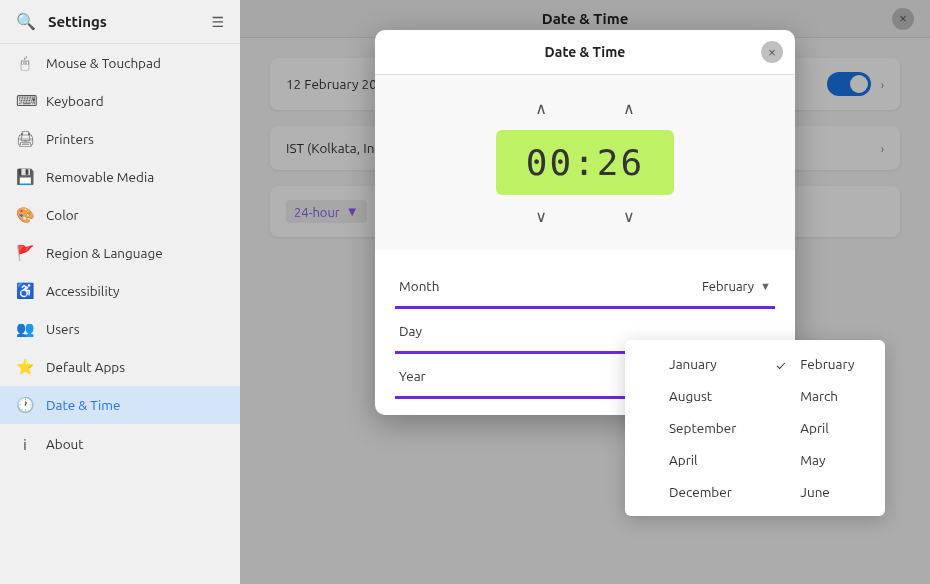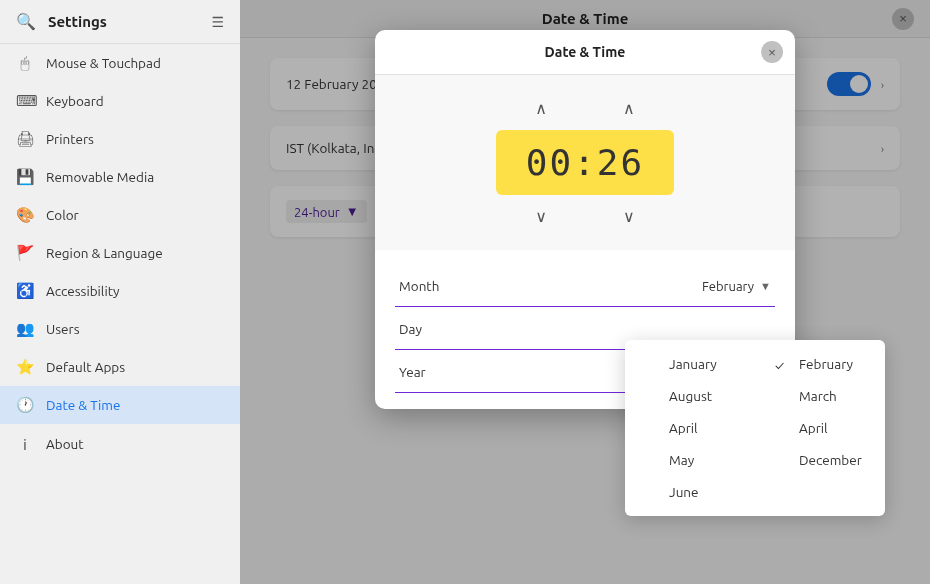--- a/index.html
+++ b/index.html
@@ -146,21 +146,21 @@
     }
     .chevron-right {
       color: #888;
       font-size: 12px;
     }
     .select-styled {
       display: flex;
       align-items: center;
       gap: 6px;
       font-size: 13px;
-      color: #4c1d95;
+      color: #8b5cf6;
       background: #f0f0f0;
       border-radius: 4px;
       padding: 4px 8px;
       cursor: pointer;
     }
 
     
     .overlay {
       position: absolute;
       top: 0; left: 0; right: 0; bottom: 0;
@@ -225,21 +225,21 @@
     }
     .time-arrow {
       cursor: pointer;
       font-size: 16px;
       color: #555;
       background: none;
       border: none;
       padding: 4px 8px;
     }
     .time-display {
-      background: #fde047;
+      background: #bef264;
       border-radius: 6px;
       padding: 12px 30px;
       font-size: 36px;
       font-weight: 300;
       color: #333;
       letter-spacing: 2px;
       font-family: monospace;
     }
     .time-arrows-bottom {
       display: flex;
@@ -252,21 +252,21 @@
       padding: 16px 20px;
       display: flex;
       flex-direction: column;
       gap: 2px;
     }
     .date-field-row {
       display: flex;
       align-items: center;
       justify-content: space-between;
       padding: 12px 4px;
-      border-bottom: 1px solid #6d28d9;
+      border-bottom: 3px solid #6d28d9;
     }
     .date-field-label {
       font-size: 13.5px;
       color: #333;
     }
     .date-field-value {
       display: flex;
       align-items: center;
       gap: 6px;
       font-size: 13px;
@@ -456,20 +456,24 @@
           </div>
           <div class="month-item">
             <span class="check-icon">&nbsp;</span>
             <span>August</span>
           </div>
 
           <div class="month-item">
             <span class="check-icon">&nbsp;</span>
             <span>March</span>
           </div>
+          <div class="month-item">
+            <span class="check-icon">&nbsp;</span>
+            <span>September</span>
+          </div>
 
           <div class="month-item">
             <span class="check-icon">&nbsp;</span>
             <span>April</span>
           </div>
           <div class="month-item">
             <span class="check-icon">&nbsp;</span>
             <span>April</span>
           </div>
 

